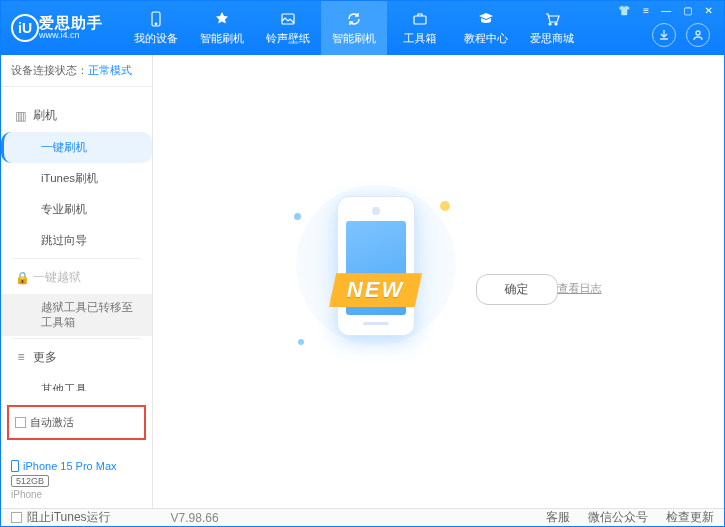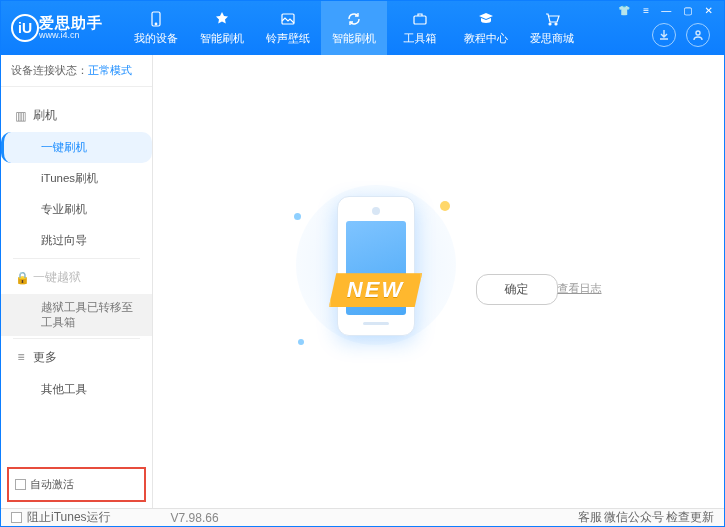--- a/index.html
+++ b/index.html
@@ -67,21 +67,21 @@
 .d2 { width: 6px; height: 6px; background: #8fd0ff; bottom: 18px; left: 22px; }
 .d3 { width: 7px; height: 7px; background: #8fd0ff; top: 30px; left: 18px; }
 
 .success-text { font-size: 15px; color: #444; letter-spacing: 1px; }
 .ok-btn { margin-top: 16px; padding: 6px 28px; border: 1px solid #ccc; background: #fff; color: #555; font-size: 12px; cursor: pointer; border-radius: 12px; }
 .log-link { margin-top: 14px; font-size: 11px; color: #999; text-decoration: underline; cursor: pointer; }
 
 .footer { height: 18px; border-top: 1px solid #e2e2e2; display: flex; align-items: center; padding: 0 10px; font-size: 12px; color: #666; background: #fafafa; }
 .footer .left { display: flex; align-items: center; gap: 5px; }
 .footer .spacer { flex: 1; }
-.footer .links { display: flex; gap: 2px; }
+.footer .links { display: flex; gap: 18px; }
 .footer .links span { cursor: pointer; }
 .version { margin-left: 60px; color: #888; }
 </style>
 </head>
 <body>
 
 <div class="window">
   <div class="titlebar">
     <div class="logo-area">
       <div class="logo-circle">iU</div>
@@ -203,20 +203,28 @@
           </div>
         <div class="sub-item">其他工具</div>
 
       </div>
       <div class="checkbox-row">
         <label class="chk">
             <span class="chk-box"></span>
             <span>自动激活</span>
           </label>
       </div>
+      <div class="device-info">
+        <div class="device-name">
+            <span class="phone-mini"></span>
+            <span>iPhone 15 Pro Max</span>
+          </div>
+        <span class="storage-badge">512GB</span>
+        <div class="device-type">iPhone</div>
+      </div>
     </div>
 
     <div class="main">
       <div class="illustration">
         <div class="ill-circle"></div>
         <div class="dot d1"></div>
           <div class="dot d2"></div>
           <div class="dot d3"></div>
         <div class="ill-phone">
             <div class="ill-screen"></div>

